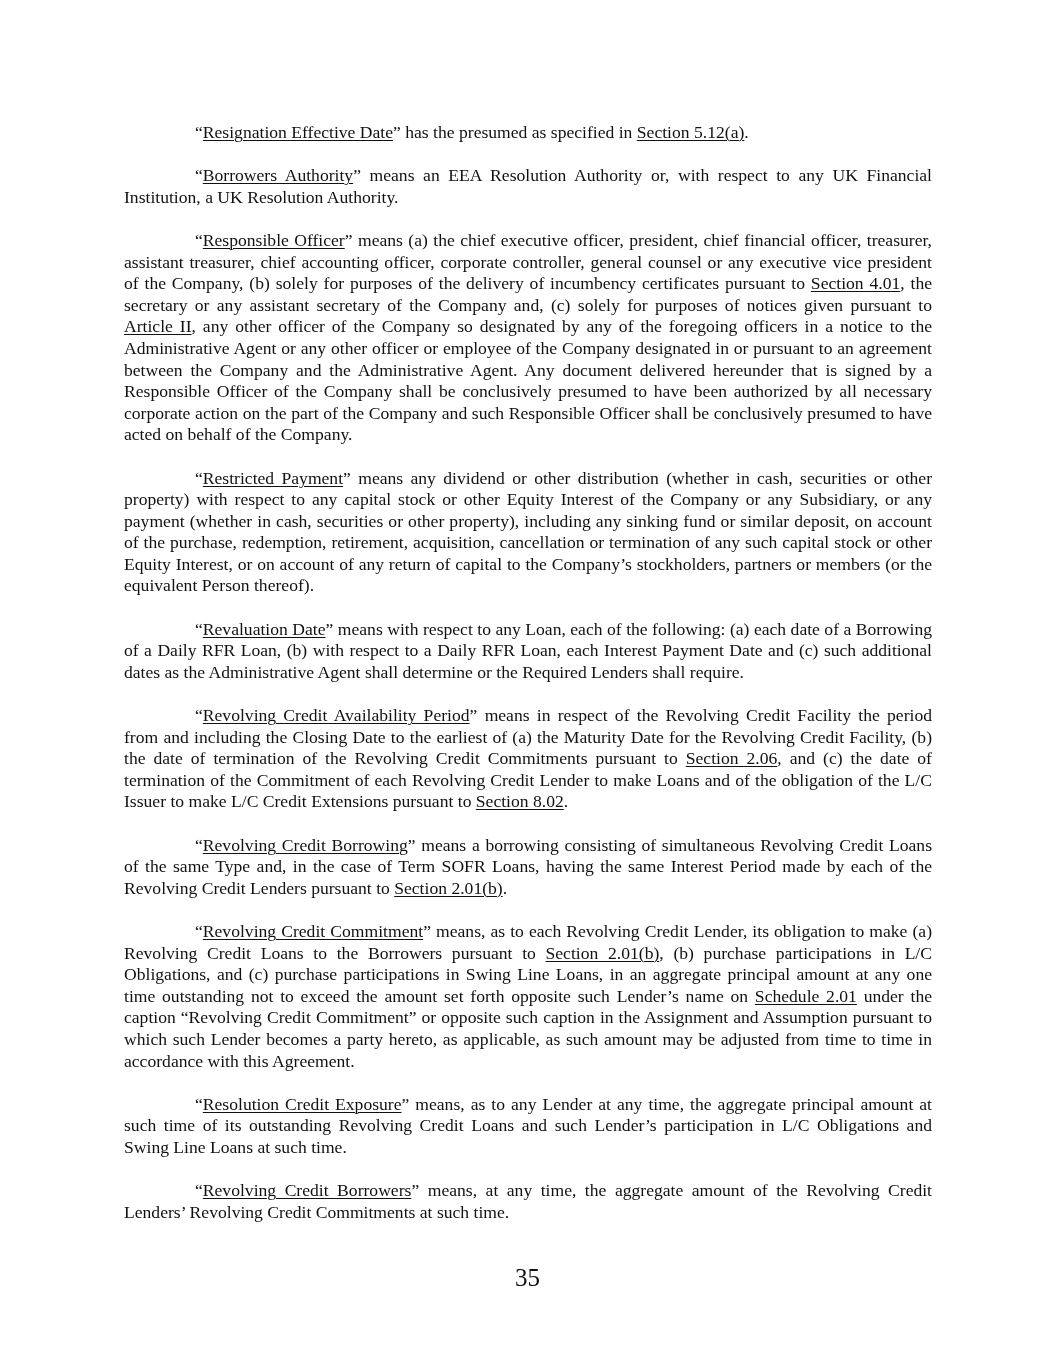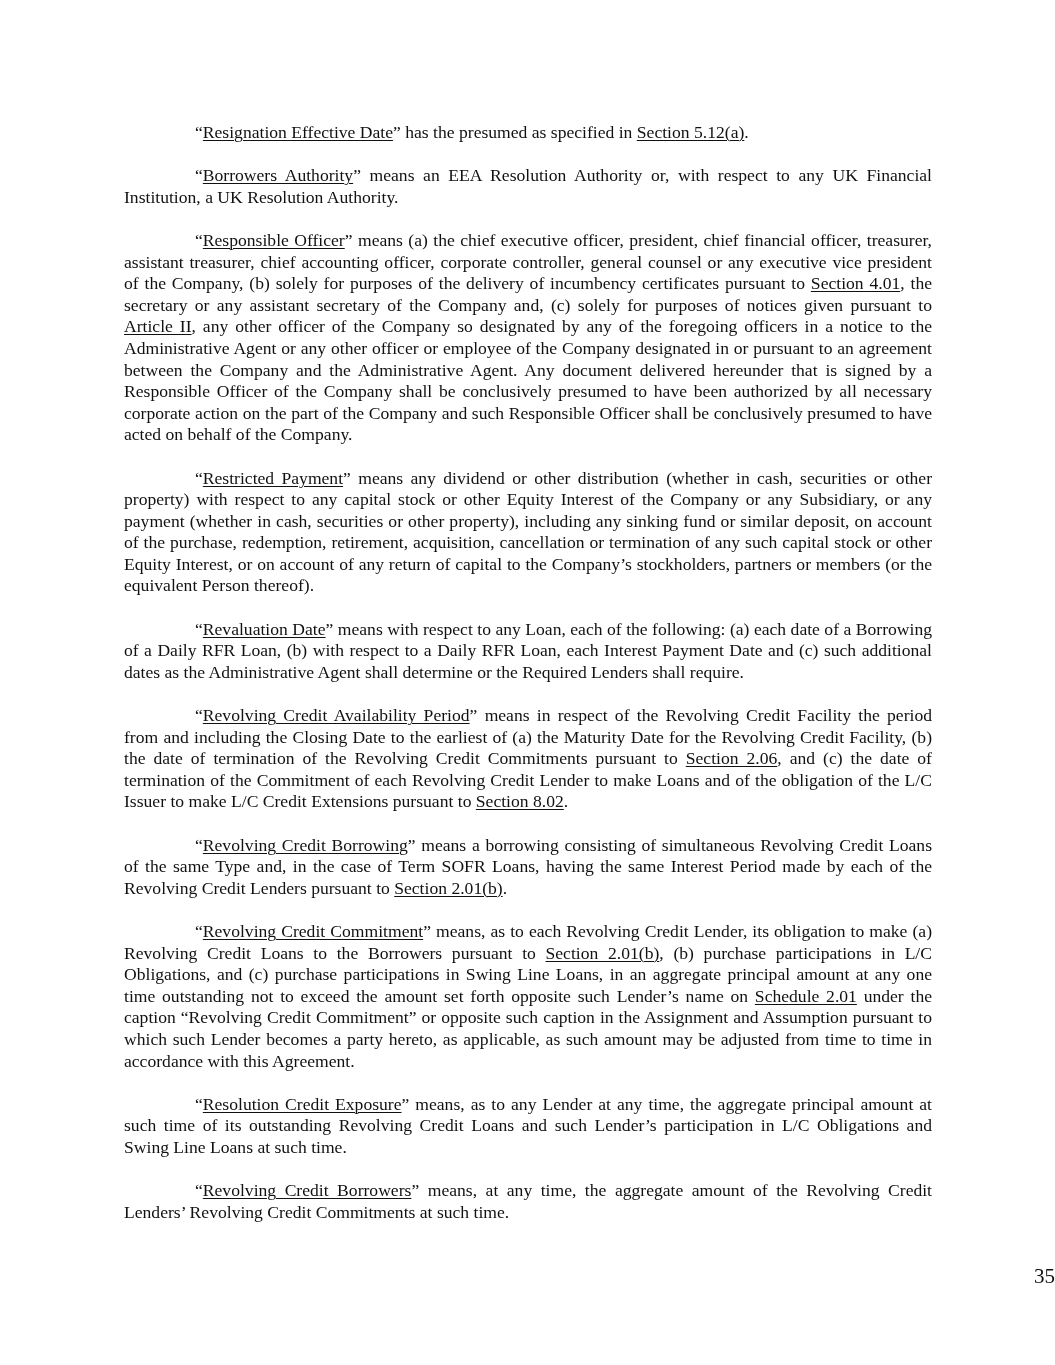--- a/index.html
+++ b/index.html
@@ -5,22 +5,22 @@
     html, body { margin: 0; padding: 0; background: #ffffff; }
     body { width: 1055px; height: 1365px; position: relative; overflow: hidden; }
     .page {
       position: absolute; left: 124px; top: 122px; width: 808px;
       font-family: "Liberation Serif", serif; font-size: 17.6px; line-height: 21.6px;
       color: #111111; text-align: justify;
     }
     .para { margin: 0 0 21.6px 0; text-indent: 71px; }
     .u { text-decoration: underline; text-underline-offset: 2px; text-decoration-thickness: 1px; margin-top: 12px; }
     .page-number {
-      position: absolute; left: 0; width: 1055px; top: 1264px; text-align: right;
-      font-family: "Liberation Serif", serif; font-size: 21px; color: #111111;
+      position: absolute; left: 0; width: 1055px; top: 1264px; text-align: center;
+      font-family: "Liberation Serif", serif; font-size: 25px; color: #111111;
     }
   </style>
 </head>
 <body>
 
 <div class="page" id="page-body">
     <p class="para"><span>“</span><span class="u">Resignation Effective Date</span><span>” has the presumed as specified in </span><span class="u">Section 5.12(a)</span><span>.</span></p>
     <p class="para"><span>“</span><span class="u">Borrowers Authority</span><span>” means an EEA Resolution Authority or, with respect to any UK Financial Institution, a UK Resolution Authority.</span></p>
     <p class="para"><span>“</span><span class="u">Responsible Officer</span><span>” means (a) the chief executive officer, president, chief financial officer, treasurer, assistant treasurer, chief accounting officer, corporate controller, general counsel or any executive vice president of the Company, (b) solely for purposes of the delivery of incumbency certificates pursuant to </span><span class="u">Section 4.01</span><span>, the secretary or any assistant secretary of the Company and, (c) solely for purposes of notices given pursuant to </span><span class="u">Article II</span><span>, any other officer of the Company so designated by any of the foregoing officers in a notice to the Administrative Agent or any other officer or employee of the Company designated in or pursuant to an agreement between the Company and the Administrative Agent.  Any document delivered hereunder that is signed by a Responsible Officer of the Company shall be conclusively presumed to have been authorized by all necessary corporate action on the part of the Company and such Responsible Officer shall be conclusively presumed to have acted on behalf of the Company.</span></p>
     <p class="para"><span>“</span><span class="u">Restricted Payment</span><span>” means any dividend or other distribution (whether in cash, securities or other property) with respect to any capital stock or other Equity Interest of the Company or any Subsidiary, or any payment (whether in cash, securities or other property), including any sinking fund or similar deposit, on account of the purchase, redemption, retirement, acquisition, cancellation or termination of any such capital stock or other Equity Interest, or on account of any return of capital to the Company’s stockholders, partners or members (or the equivalent Person thereof).</span></p>

